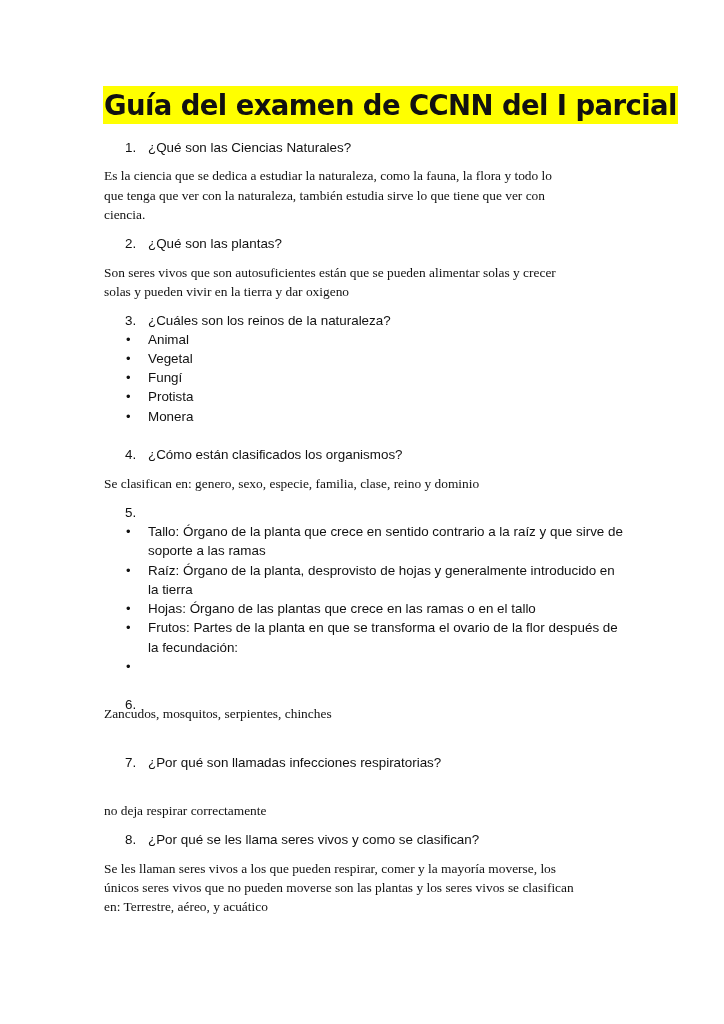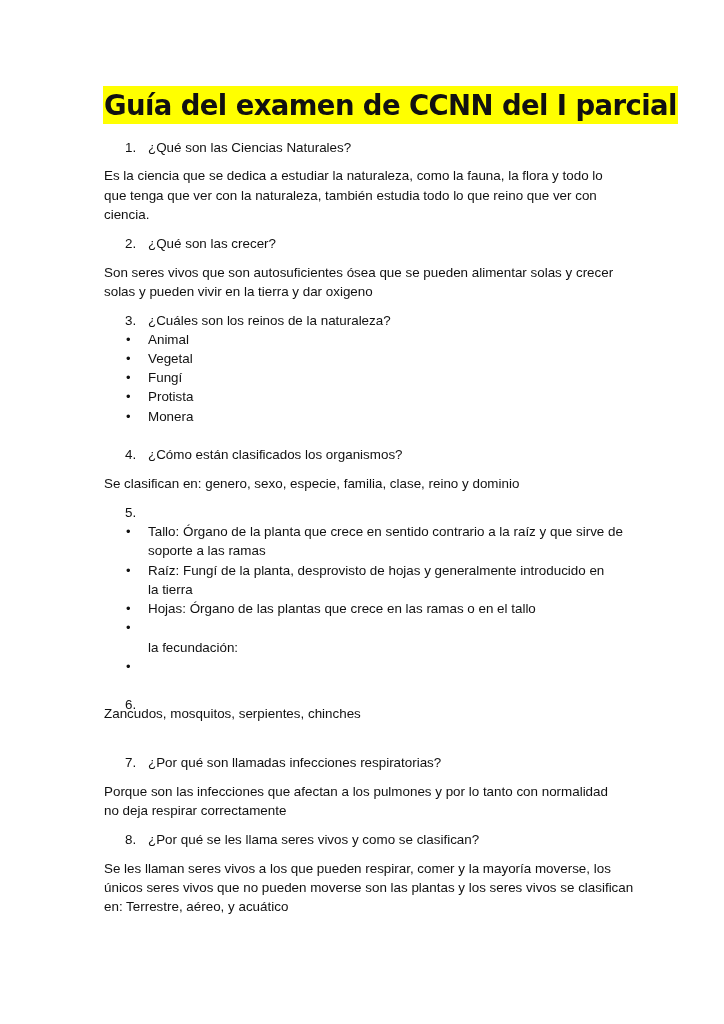--- a/index.html
+++ b/index.html
@@ -13,39 +13,39 @@
       font-family: "DejaVu Sans", sans-serif; font-weight: bold;
       font-size: 27.5px; letter-spacing: -0.6px; line-height: 38px;
       background: #ffff00; padding: 0 1px; white-space: nowrap;
     }
     .line {
       position: absolute; font-size: 13.4px; line-height: 19.5px; white-space: nowrap;
       color: #111;
     }
     .num { position: absolute; left: 125px; }
     .q { left: 148px; }
-    .p { left: 104px; }
+    .p { left: 104px; font-family: Liberation Serif, serif; }
     .bullet { position: absolute; left: 126px; font-size: 13px; }
     .bt { left: 148px; }
   </style>
 </head>
 <body>
 
 <div class="page">
   <div class="title" style="background: rgb(255, 255, 0);">Guía del examen de CCNN del I parcial</div>
 
   <span class="line num" style="top:138px">1.</span>
   <span class="line q" style="top:138px">¿Qué son las Ciencias Naturales?</span>
   <span class="line p" style="top:166px">Es la ciencia que se dedica a estudiar la naturaleza, como la fauna, la flora y todo lo</span>
-  <span class="line p" style="top:186px">que tenga que ver con la naturaleza, también estudia todo lo que reino que ver con</span>
+  <span class="line p" style="top:186px">que tenga que ver con la naturaleza, también estudia sirve lo que tiene que ver con</span>
   <span class="line p" style="top:205px">ciencia.</span>
 
   <span class="line num" style="top:234px">2.</span>
-  <span class="line q" style="top:234px">¿Qué son las crecer?</span>
-  <span class="line p" style="top:263px">Son seres vivos que son autosuficientes ósea que se pueden alimentar solas y crecer</span>
+  <span class="line q" style="top:234px">¿Qué son las plantas?</span>
+  <span class="line p" style="top:263px">Son seres vivos que son autosuficientes están que se pueden alimentar solas y crecer</span>
   <span class="line p" style="top:282px">solas y pueden vivir en la tierra y dar oxigeno</span>
 
   <span class="line num" style="top:311px">3.</span>
   <span class="line q" style="top:311px">¿Cuáles son los reinos de la naturaleza?</span>
   <span class="line bullet" style="top:330px">•</span>
   <span class="line bt" style="top:330px">Animal</span>
   <span class="line bullet" style="top:349px">•</span>
   <span class="line bt" style="top:349px">Vegetal</span>
   <span class="line bullet" style="top:368px">•</span>
   <span class="line bt" style="top:368px">Fungí</span>
@@ -56,34 +56,34 @@
 
   <span class="line num" style="top:445px">4.</span>
   <span class="line p" style="top:474px">Se clasifican en: genero, sexo, especie, familia, clase, reino y dominio</span>
   <span class="line q" style="top:445px">¿Cómo están clasificados los organismos?</span>
 
   <span class="line num" style="top:503px">5.</span>
   <span class="line bullet" style="top:522px">•</span>
   <span class="line bt" style="top:522px">Tallo: Órgano de la planta que crece en sentido contrario a la raíz y que sirve de</span>
   <span class="line bt" style="top:541px">soporte a las ramas</span>
   <span class="line bullet" style="top:561px">•</span>
-  <span class="line bt" style="top:561px">Raíz: Fungí de la planta, desprovisto de hojas y generalmente introducido en</span>
+  <span class="line bt" style="top:561px">Raíz: Órgano de la planta, desprovisto de hojas y generalmente introducido en</span>
   <span class="line bt" style="top:580px">la tierra</span>
   <span class="line bullet" style="top:599px">•</span>
   <span class="line bt" style="top:599px">Hojas: Órgano de las plantas que crece en las ramas o en el tallo</span>
   <span class="line bullet" style="top:618px">•</span>
+  <span class="line bt" style="top:618px">Frutos: Partes de la planta en que se transforma el ovario de la flor después de</span>
   <span class="line bt" style="top:638px">la fecundación:</span>
   <span class="line bullet" style="top:657px">•</span>
 
   <span class="line num" style="top:695px">6.</span>
   <span class="line p" style="top:704px">Zancudos, mosquitos, serpientes, chinches</span>
 
   <span class="line num" style="top:753px">7.</span>
   <span class="line q" style="top:753px">¿Por qué son llamadas infecciones respiratorias?</span>
-  <span class="line p" style="top:782px">Porque son las infecciones que afectan a los pulmones y por lo tanto con normalidad</span>
   <span class="line p" style="top:801px">no deja respirar correctamente</span>
 
   <span class="line num" style="top:830px">8.</span>
   <span class="line q" style="top:830px">¿Por qué se les llama seres vivos y como se clasifican?</span>
   <span class="line p" style="top:878px">únicos seres vivos que no pueden moverse son las plantas y los seres vivos se clasifican</span>
   <span class="line p" style="top:859px">Se les llaman seres vivos a los que pueden respirar, comer y la mayoría moverse, los</span>
   <span class="line p" style="top:897px">en: Terrestre, aéreo, y acuático</span>
 </div>
 
 </body></html>

